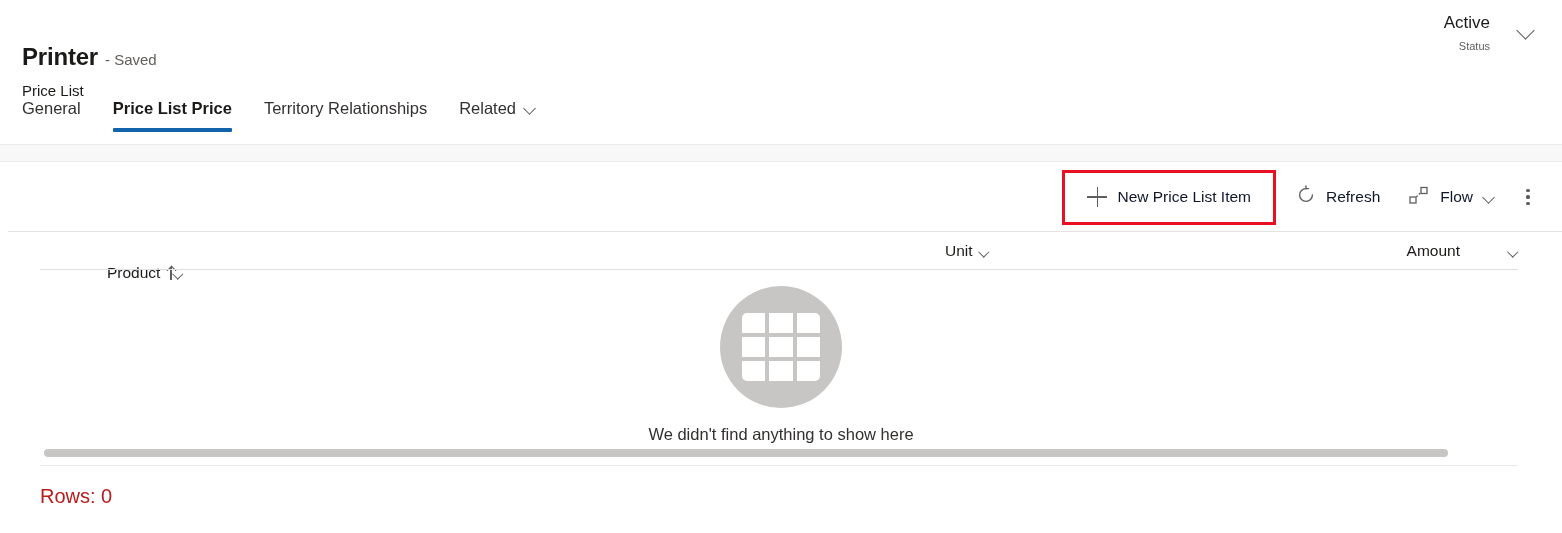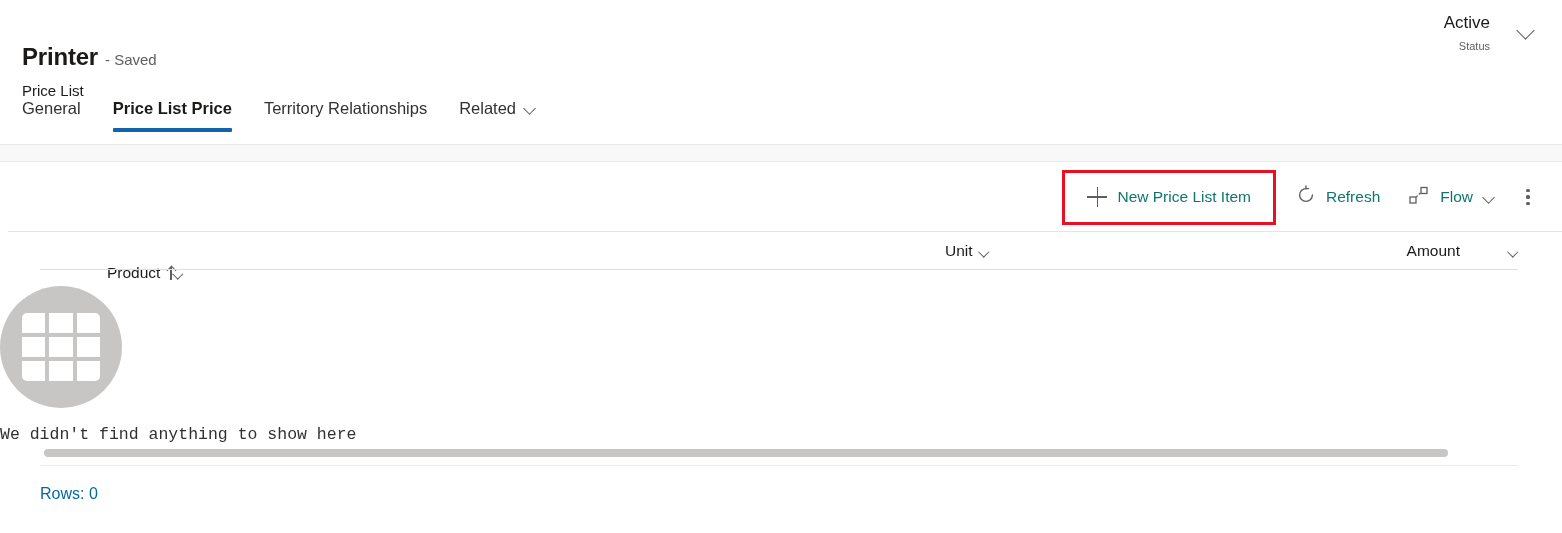--- a/index.html
+++ b/index.html
@@ -184,21 +184,21 @@
     height: 1px;
     background: #e6e4e2;
   }
   .cmd {
     display: flex;
     align-items: center;
     gap: 10px;
     height: 44px;
     padding: 0 14px;
     font-size: 15.5px;
-    color: #0f766e;
+    color: #0f172a;
     background: none;
     border: none;
     font-family: inherit;
     cursor: pointer;
     white-space: nowrap;
   }
   .cmd-new-wrap {
     border: 3px solid #e81123;
     height: 55px;
     display: flex;
@@ -281,24 +281,23 @@
     border-left: 1.2px solid #605e5c;
     border-top: 1.2px solid #605e5c;
     transform: rotate(45deg);
   }
 
   
   .empty-area {
     height: 175px;
     display: flex;
     flex-direction: column;
-    align-items: flex-start;
+    align-items: center;
     justify-content: flex-start;
     padding-top: 16px;
-    font-family: Liberation Mono, monospace;
   }
   .empty-circle {
     width: 122px; height: 122px;
     border-radius: 50%;
     background: #c8c6c4;
     display: flex;
     align-items: center;
     justify-content: center;
   }
   .empty-grid {
@@ -338,22 +337,22 @@
   }
   .grid-bottom-rule {
     margin: 4px 44px 0 40px;
     height: 1px;
     background: #eceaea;
   }
 
   
   .gridfooter {
     padding: 19px 0 0 40px;
-    font-size: 16px;
-    color: #0369a1;
+    font-size: 20px;
+    color: #b91c1c;
   }
 </style>
 </head>
 <body>
 
 <div class="record-header">
   <div class="rh-left">
     <div class="rh-titleline">
       <span class="rh-title">Printer</span>
       <span class="rh-saved">- Saved</span>

